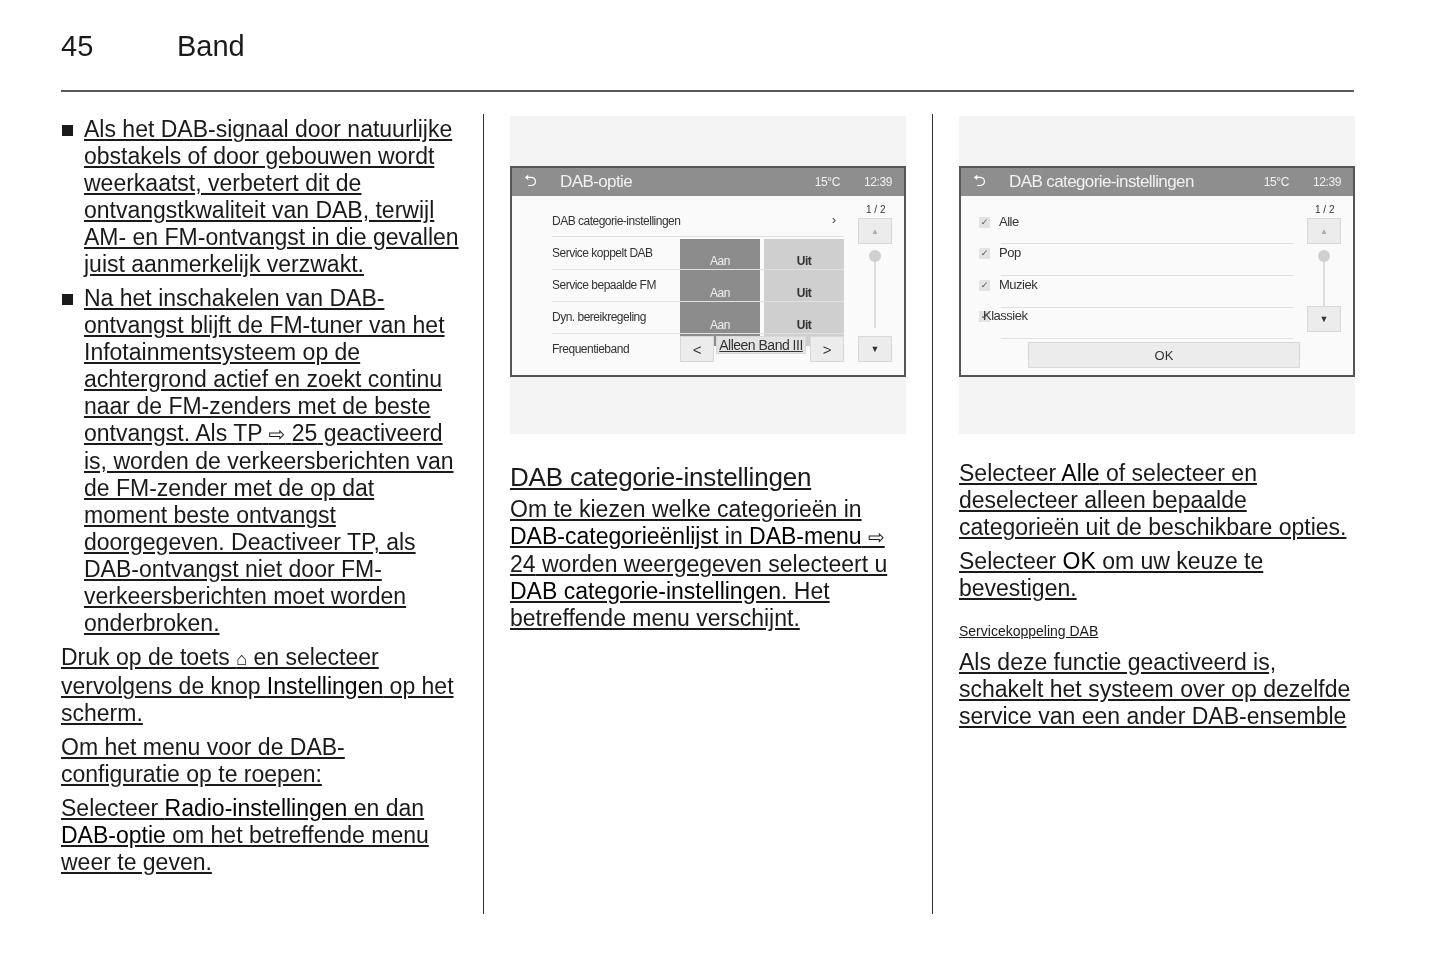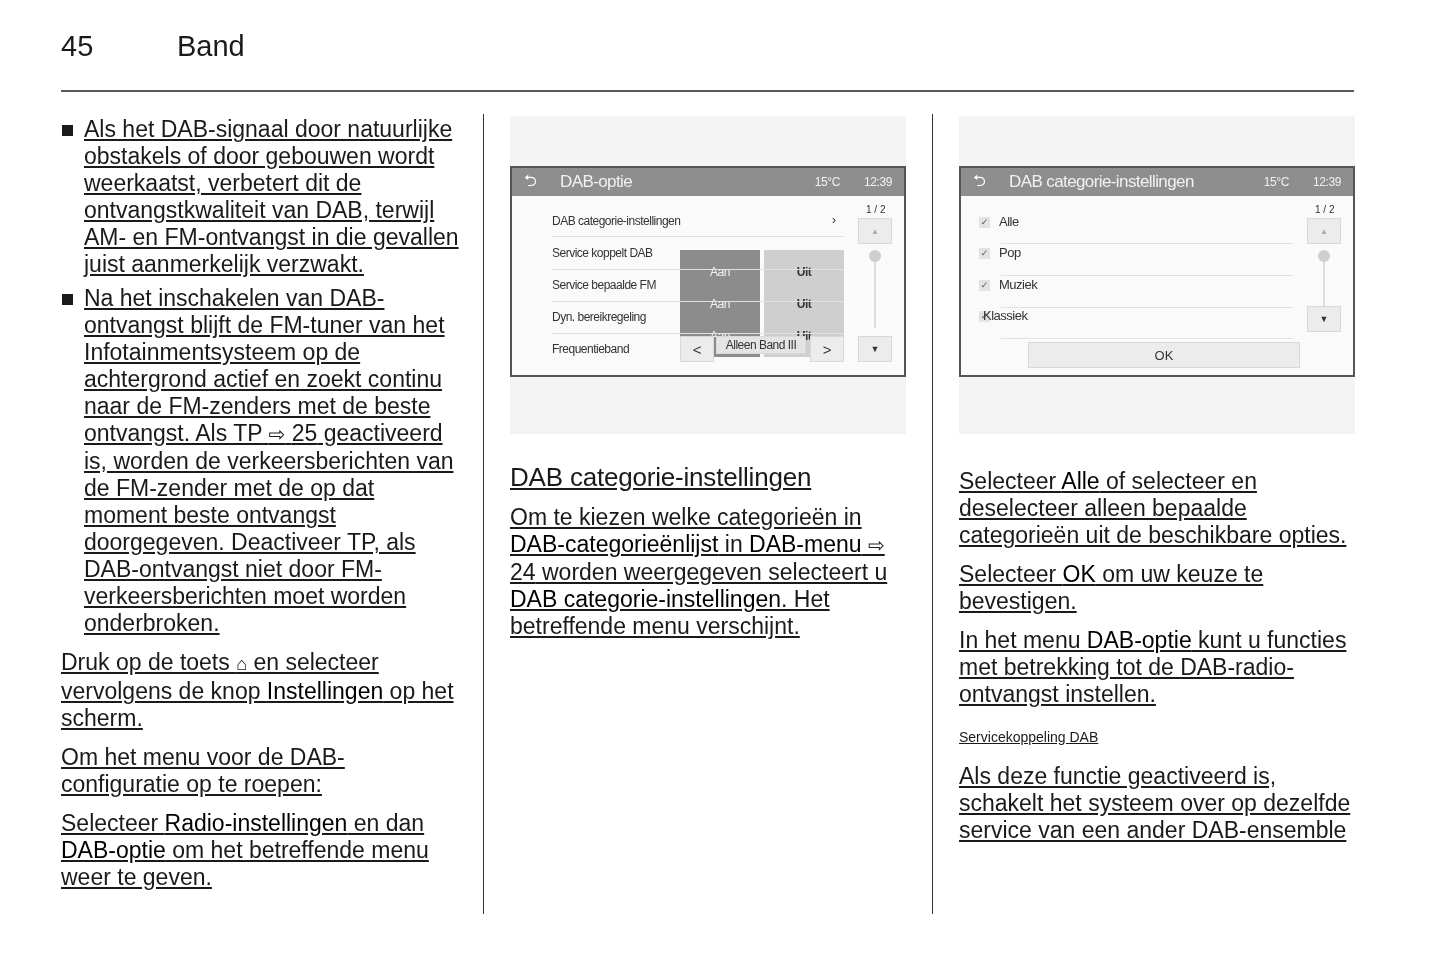--- a/index.html
+++ b/index.html
@@ -3,38 +3,38 @@
 <meta charset="utf-8">
 <style>
   html, body { margin:0; padding:0; background:#ffffff; }
   body { width:1445px; height:966px; position:relative; overflow:hidden;
          font-family:"Liberation Sans", sans-serif; color:#1a1a1a; }
   .hdr-num { position:absolute; left:61px; top:30px; font-size:29px; }
   .hdr-title { position:absolute; left:177px; top:30px; font-size:29px; }
   .hdr-rule { position:absolute; left:61px; top:90px; width:1293px; height:2px; background:#5a5a5a; }
   .vrule { position:absolute; top:114px; width:1px; height:800px; background:#333; }
   .col { position:absolute; font-size:23px; line-height:27px;text-decoration:underline; }
-  .col p { margin:12px 0 7px 0; }
+  .col p { margin:4px 0 7px 0; }
   .bullet { position:relative; padding-left:23px; margin:0 0 7px 0; }
   .bullet .sq { position:absolute; left:1px; top:9px; width:11px; height:11px; background:#1a1a1a; }
   h2 { font-size:26px; font-weight:normal; margin:18px 0 2px 0; line-height:30px; letter-spacing:-0.2px;}
   h3 { font-size:14px; font-weight:normal; margin:16px 0 2px 0; line-height:27px; }
   .b { font-weight:normal; color:#000; }
   .arrow { font-size:20px; }
   
   .shot { position:absolute; background:#f4f4f4; }
   .screen { position:absolute; border:2px solid #555; background:#fafafa; box-sizing:border-box; }
   .sbar { height:28px; background:#8e8e8e; color:#f1f1f1; display:flex; align-items:center; font-size:17px; position:relative; }
   .sbar .back { width:22px; margin-left:12px; font-size:16px; color:#fff; }
   .sbar .stitle { margin-left:14px; letter-spacing:-0.6px; }
   .sbar .temp { position:absolute; right:64px; font-size:12px; letter-spacing:-0.4px; }
   .sbar .clock { position:absolute; right:12px; font-size:12px; letter-spacing:-0.4px; }
   .row { position:absolute; left:0; height:31px; font-size:12px; letter-spacing:-0.5px; color:#333; }
   .row .lbl { position:absolute; left:40px; top:8px; }
-  .seg { position:absolute; top:12px; height:43px; font-size:12px; display:flex; align-items:center; justify-content:center; color:#f0f0f0; }
+  .seg { position:absolute; top:1px; height:43px; font-size:12px; display:flex; align-items:center; justify-content:center; color:#f0f0f0; }
   .seg.on { background:#8c8c8c; }
   .seg.off { background:#cfcfcf; color:#333;font-weight:bold; }
   .line { position:absolute; height:1px; background:#e0e0e0; }
   .btn-sm { position:absolute; background:#ececec; border:1px solid #d8d8d8; box-sizing:border-box; display:flex; align-items:center; justify-content:center; font-size:12px; color:#333; }
   .scroll-track { position:absolute; width:2px; background:#ddd; }
   .scroll-knob { position:absolute; width:12px; height:12px; border-radius:50%; background:#cfcfcf; }
   .pg { position:absolute; font-size:10px; color:#333; }
   .cb { position:absolute; width:11px; height:11px; background:#e3e3e3; font-size:9px; line-height:11px; text-align:center; color:#555; }
   .cb-lbl { position:absolute; font-size:13px; color:#333; letter-spacing:-0.5px; }
 </style>
@@ -94,21 +94,21 @@
   <div class="line" style="left:40px; top:133px; width:292px;"></div>
   <div class="row" style="top:134px; width:340px;">
     <span class="lbl">Dyn. bereikregeling</span>
     <span class="seg on" style="left:168px; width:80px;">Aan</span>
     <span class="seg off" style="left:252px; width:80px;">Uit</span>
   </div>
   <div class="line" style="left:40px; top:165px; width:292px;"></div>
   <div class="row" style="top:166px; width:340px;">
     <span class="lbl">Frequentieband</span>
     <span class="btn-sm" style="left:168px; top:2px; width:34px; height:26px; font-size:15px;">&lt;</span>
-    <span class="btn-sm" style="left:204px; top:2px; width:90px; height:18px; font-size:12px; background:#e4e4e4;">Alleen Band III</span>
+    <span class="btn-sm" style="left:204px; top:2px; width:90px; height:18px; font-size:14px; background:#e4e4e4;text-decoration:underline;">Alleen Band III</span>
     <span class="btn-sm" style="left:298px; top:2px; width:34px; height:26px; font-size:15px;">&gt;</span>
   </div>
   <span class="pg" style="left:354px; top:36px;">1 / 2</span>
   <span class="btn-sm" style="left:346px; top:50px; width:34px; height:26px; font-size:8px; color:#aaa;">▲</span>
   <span class="scroll-track" style="left:362px; top:86px; height:74px;"></span>
   <span class="scroll-knob" style="left:357px; top:82px;"></span>
   <span class="btn-sm" style="left:346px; top:168px; width:34px; height:26px; font-size:9px;">▼</span>
 </div>
 
 <div class="col" style="left:510px; top:444px; width:400px;">
@@ -148,18 +148,15 @@
   <span class="btn-sm" style="left:346px; top:138px; width:34px; height:26px; font-size:9px;">▼</span>
 </div>
 
 <div class="col" style="left:959px; top:456px; width:400px;">
   <p>
     <span>Selecteer </span><span class="b">Alle</span><span> of selecteer en deselecteer alleen bepaalde categorieën uit de beschikbare opties.</span>
   </p>
   <p>
     <span>Selecteer </span><span class="b">OK</span><span> om uw keuze te bevestigen.</span>
   </p>
-  <p>
-    <span>In het menu </span><span class="b">DAB-optie</span><span> kunt u functies met betrekking tot de DAB-radio-ontvangst instellen.</span>
-  </p>
   <h3>Servicekoppeling DAB</h3>
   <p>Als deze functie geactiveerd is, schakelt het systeem over op dezelfde service van een ander DAB-ensemble</p>
 </div>
 
 </body></html>

